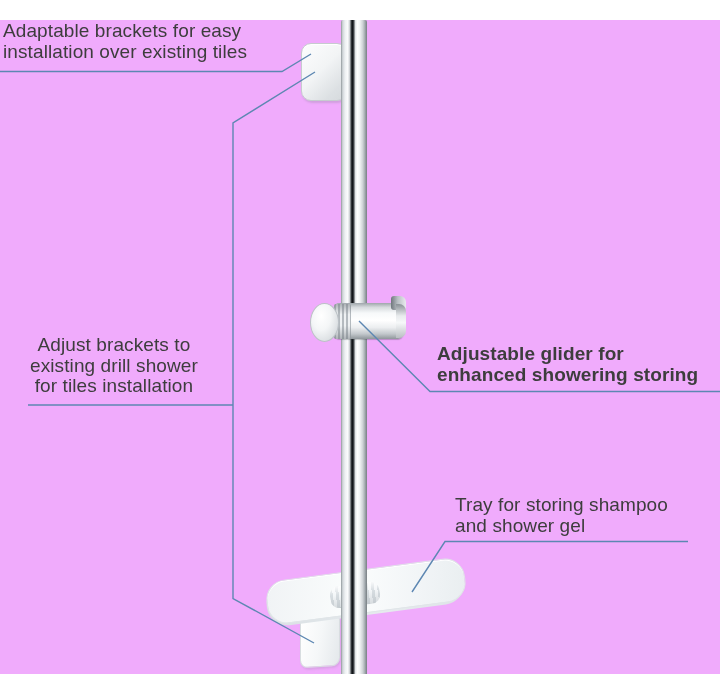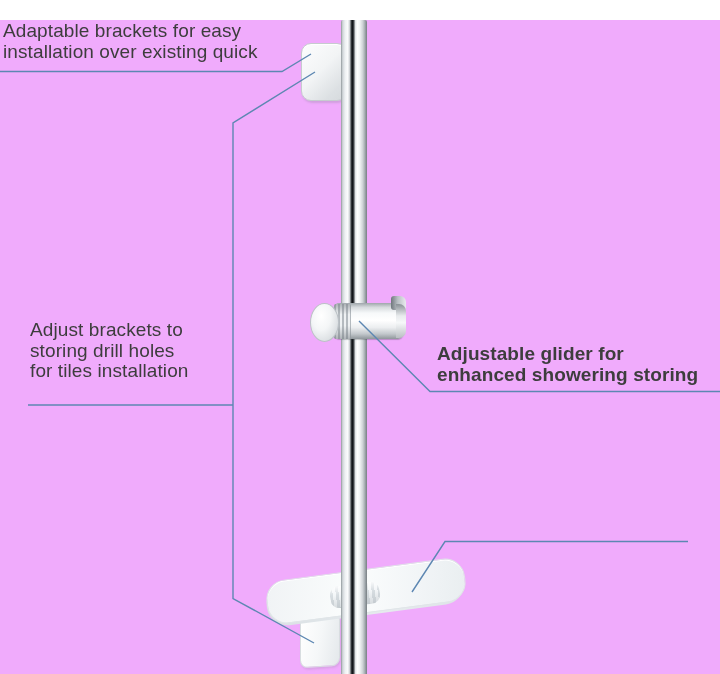--- a/index.html
+++ b/index.html
@@ -19,21 +19,21 @@
   .note {
     position: absolute;
     color: #3d3d3d;
     font-size: 19px;
     line-height: 20.5px;
     letter-spacing: 0.1px;
     white-space: nowrap;
     z-index: 20;
   }
   #note-brackets-top   { left: 3px;   top: 1px;   }
-  #note-brackets-adjust{ left: 30px;  top: 300px; }
+  #note-brackets-adjust{ left: 30px;  top: 315px; text-align: center; }
   #note-glider         { left: 437px; top: 324px; font-weight: bold; }
   #note-tray           { left: 455px; top: 475px; }
 
   
   #leader-svg {
     position: absolute;
     left: 0; top: 0;
     width: 720px; height: 674px;
     z-index: 15;
     pointer-events: none;
@@ -163,28 +163,32 @@
   <svg id="leader-svg" viewBox="0 0 720 674" xmlns="http://www.w3.org/2000/svg">
     <polyline points="0,51.5 282,51.5 311,34" stroke="#5d87b2"></polyline>
     <polyline points="28,385 233,385" stroke="#5d87b2"></polyline>
     <polyline points="315,52 233,103 233,578.5 314,623" stroke="#5d87b2"></polyline>
     <polyline points="359,301 430,371.5 720,371.5" stroke="#5d87b2"></polyline>
     <polyline points="412,572 445,521.5 688,521.5" stroke="#5d87b2"></polyline>
   </svg>
 
   <div class="note" id="note-brackets-top">
     <div>Adaptable brackets for easy</div>
-    <div>installation over existing quick</div>
+    <div>installation over existing tiles</div>
   </div>
 
   <div class="note" id="note-brackets-adjust">
     <div>Adjust brackets to</div>
-    <div>storing drill holes</div>
+    <div>existing drill shower</div>
     <div>for tiles installation</div>
   </div>
 
   <div class="note" id="note-glider">
     <div>Adjustable glider for</div>
     <div>enhanced showering storing</div>
   </div>
 
+  <div class="note" id="note-tray">
+    <div>Tray for storing shampoo</div>
+    <div>and shower gel</div>
+  </div>
 
 </div>
 
 </body></html>

